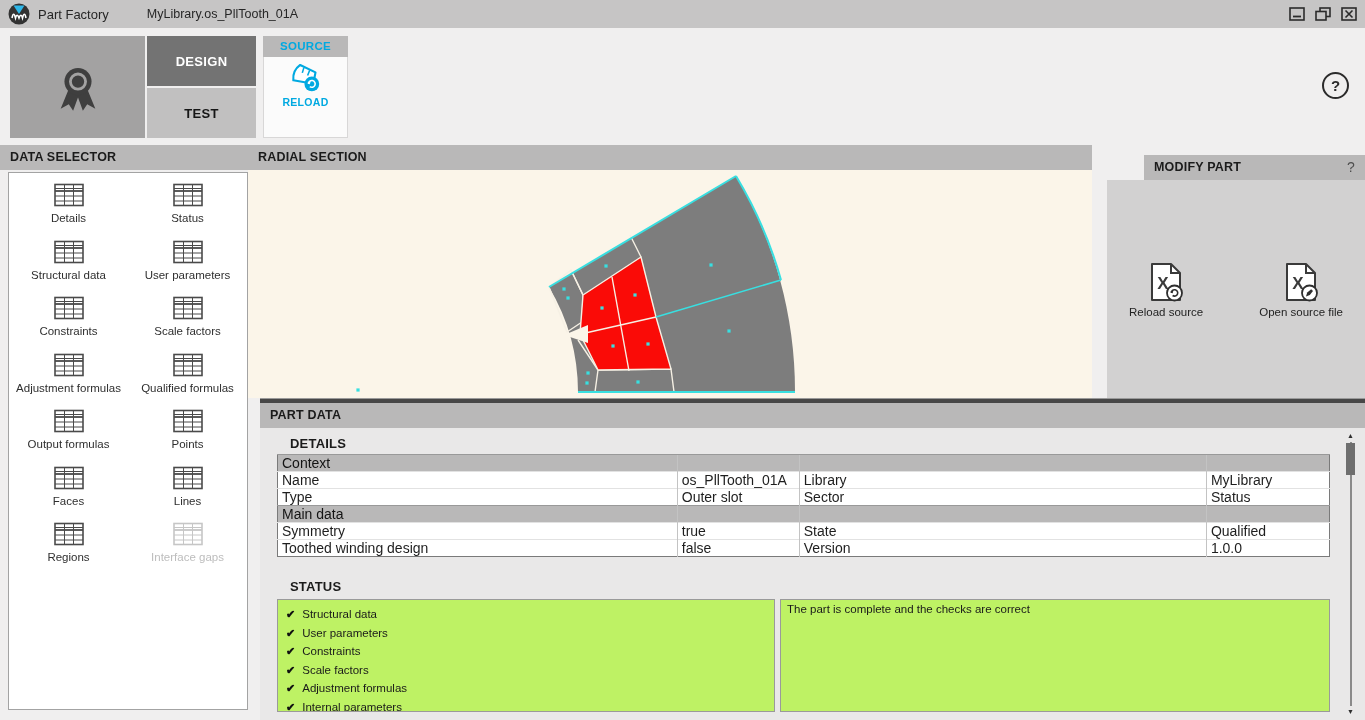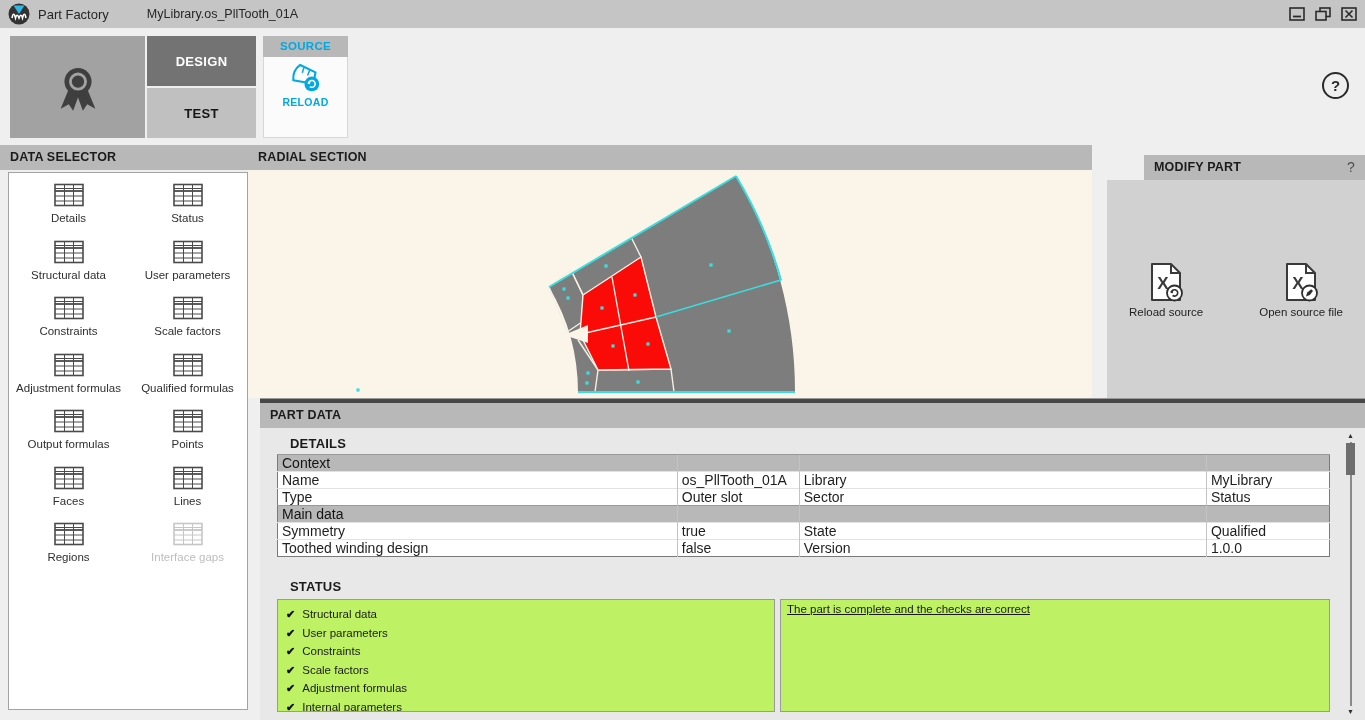--- a/index.html
+++ b/index.html
@@ -75,21 +75,21 @@
   #details-table { position:absolute; left:17px; top:51px; width:1053px; border-collapse:collapse;
     table-layout:fixed; background:#fff; border:1px solid #7A7A7A; font-size:14px; }
   #details-table td { height:15.5px; padding:0 4px; border-left:1px solid #C3C3C3; color:#1E1E1E;
     white-space:nowrap; overflow:hidden; }
   #details-table td:first-child { border-left:none; }
   #details-table tr.data-row td { border-top:1px solid #E2E2E2; }
   #details-table tr.group-row td { background:#B9B8B8; border-top:1px solid #999; color:#141414; }
   .status-box { position:absolute; top:196px; height:113px; background:#bef264; border:1px solid #9A9A9A;
     font-size:11.5px; color:#1A1A1A; overflow:hidden; }
   #status-checks { left:17px; width:498px; padding:5px 8px; }
-  #status-message-box { left:520px; width:550px; padding:3px 6px;text-decoration:underline; }
+  #status-message-box { left:520px; width:550px; padding:3px 6px; }
   .check-row { line-height:18.5px; white-space:nowrap; }
   .check-mark { font-weight:bold; margin-right:7px; font-size:11px; color:#111; }
 
   
   #pd-scrollbar { position:absolute; right:8px; top:28px; width:13px; height:286px; }
   .sb-arrow { position:absolute; left:0; width:13px; height:10px; font-size:7px; color:#2E2E2E;
     text-align:center; line-height:10px; cursor:pointer; }
   #sb-up { top:0; }
   #sb-down { bottom:0; }
   #sb-track { position:absolute; left:5.5px; top:11px; bottom:11px; width:2px; background:#8A8A8A; }

